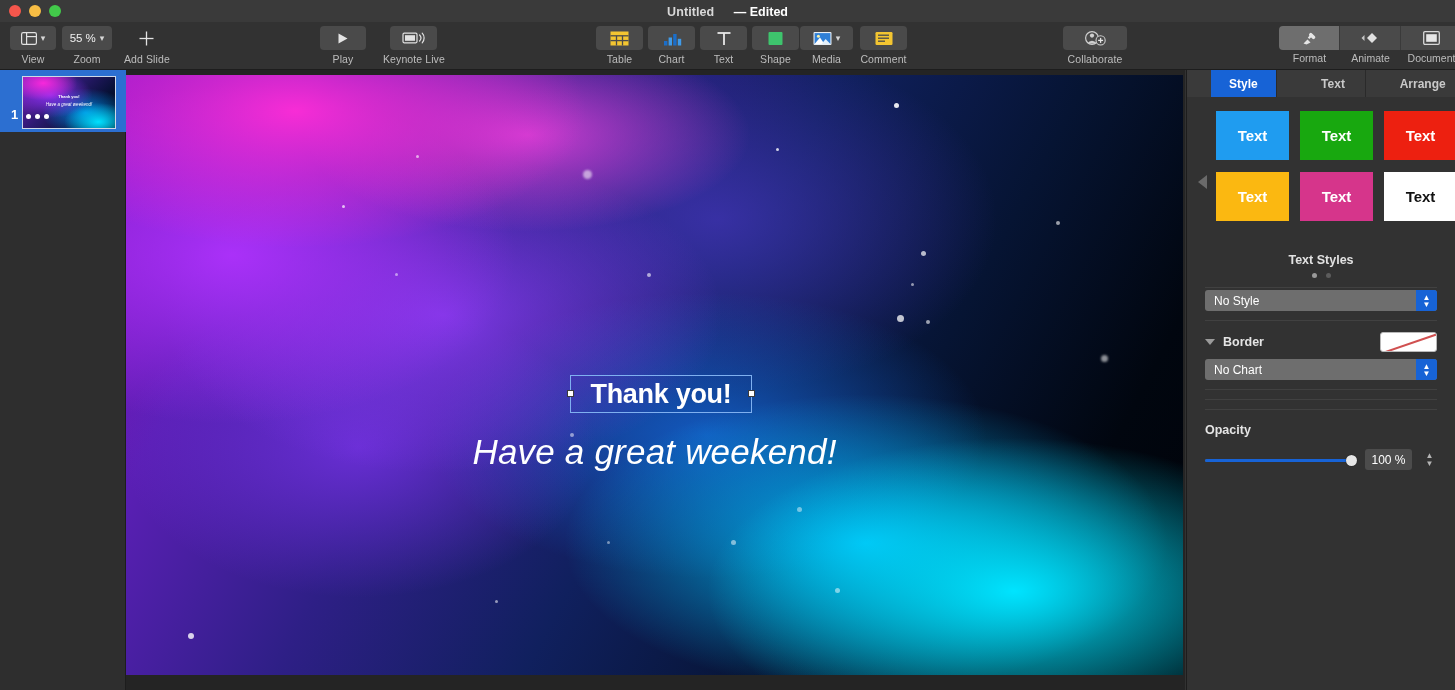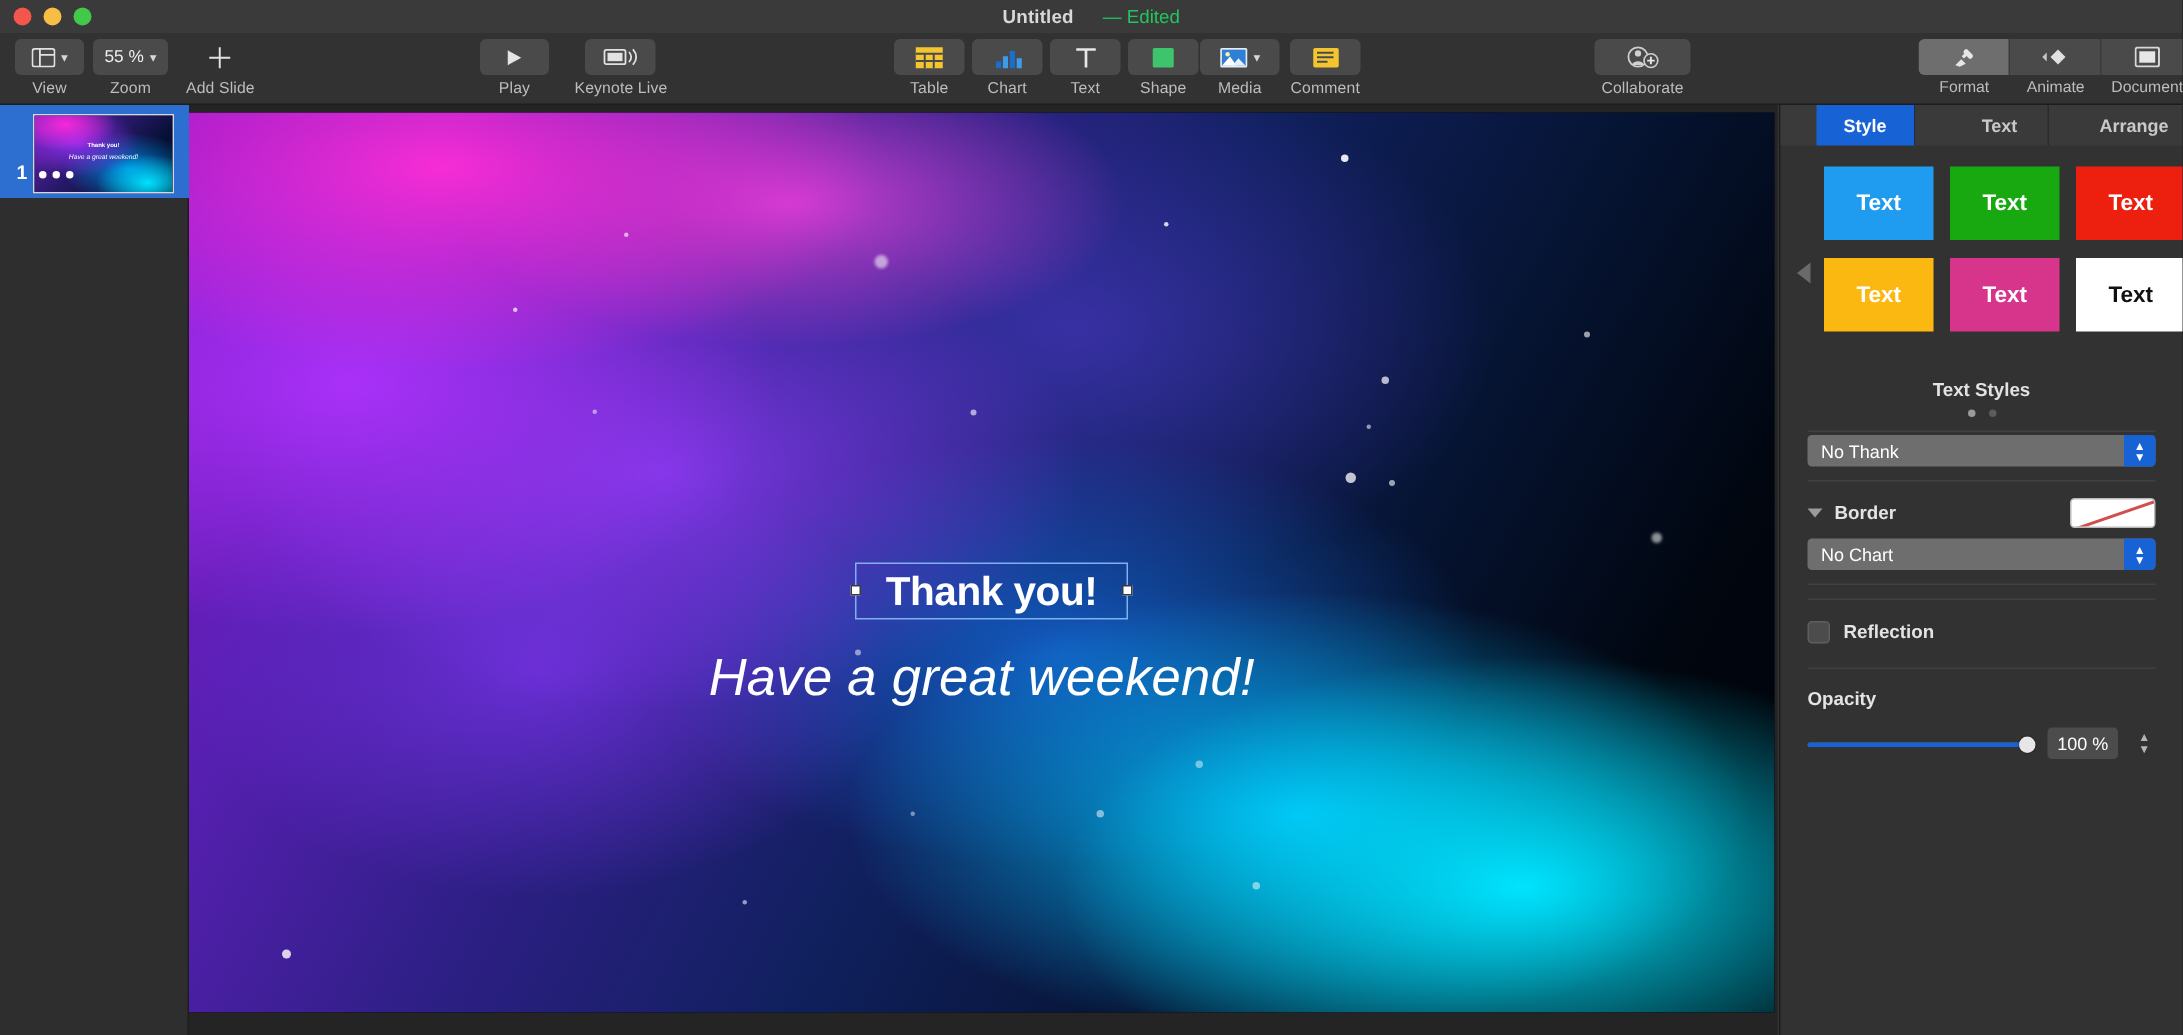--- a/index.html
+++ b/index.html
@@ -18,21 +18,21 @@
     position:absolute; left:0; top:0; width:1455px; height:22px;
     background:#3a3a3a;
     display:flex; align-items:center; justify-content:center;
   }
   .traffic { position:absolute; left:9px; top:0; height:22px; display:flex; align-items:center; gap:8px; }
   .tl { width:12px; height:12px; border-radius:50%; display:block; }
   .tl.red { background:#f5564c; }
   .tl.yellow { background:#f7bd44; }
   .tl.green { background:#42c94a; }
   .doc-title { font-size:12.5px; color:#d8d8d8; font-weight:bold; letter-spacing:.1px; }
-  .doc-edited { font-size:12.5px; color:#22c55e; font-weight:normal; margin-left:15px; }
+  .doc-edited { font-size:12.5px; color:#ffffff; font-weight:bold; margin-left:15px; }
 
   
   .toolbar {
     position:absolute; left:0; top:22px; width:1455px; height:48px;
     background:#323232;
     border-bottom:1px solid #1d1d1d;
   }
   .tb-item {
     position:absolute; top:4px;
     display:flex; flex-direction:column; align-items:center;
@@ -556,21 +556,21 @@
     <div class="styles-title">Text Styles</div>
     <div class="page-dots">
       <i class="on"></i>
       <i></i>
     </div>
 
     <div class="divider"></div>
 
     <div class="select-wrap">
       <div class="select">
-        <span class="select-text">No Thank</span>
+        <span class="select-text">No Style</span>
         <span class="stepper">
             <span>▲</span>
             <span>▼</span>
           </span>
       </div>
     </div>
 
     <div class="divider"></div>
 
     <div class="row">
@@ -586,24 +586,20 @@
             <span>▼</span>
           </span>
       </div>
     </div>
 
     <div class="divider"></div>
 
 
     <div class="divider"></div>
 
-    <div class="row">
-      <span class="check"></span>
-      <span class="row-label">Reflection</span>
-    </div>
 
     <div class="divider"></div>
 
     <div class="opacity-block">
       <div class="opacity-label">Opacity</div>
       <div class="opacity-row">
         <div class="slider">
           <div class="slider-track"></div>
           <div class="slider-fill"></div>
           <div class="slider-knob"></div>

